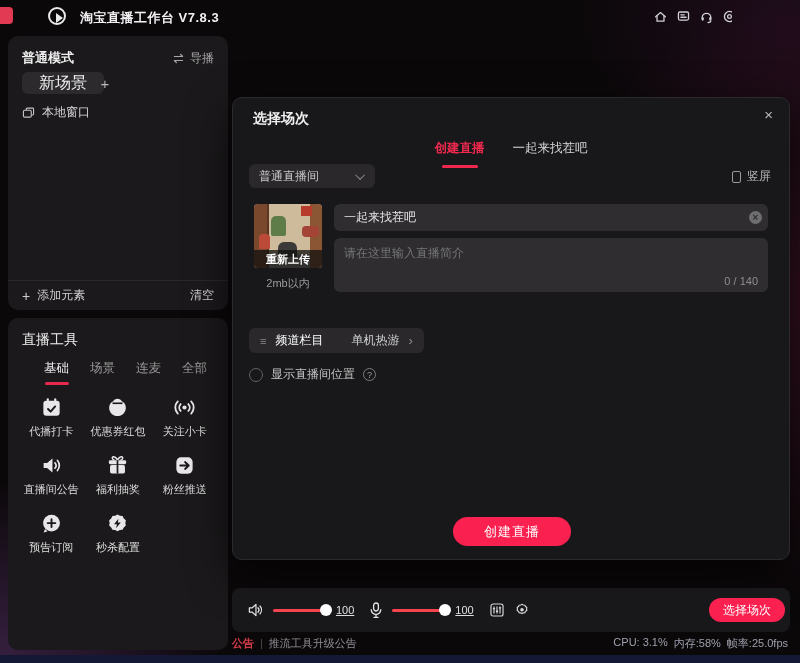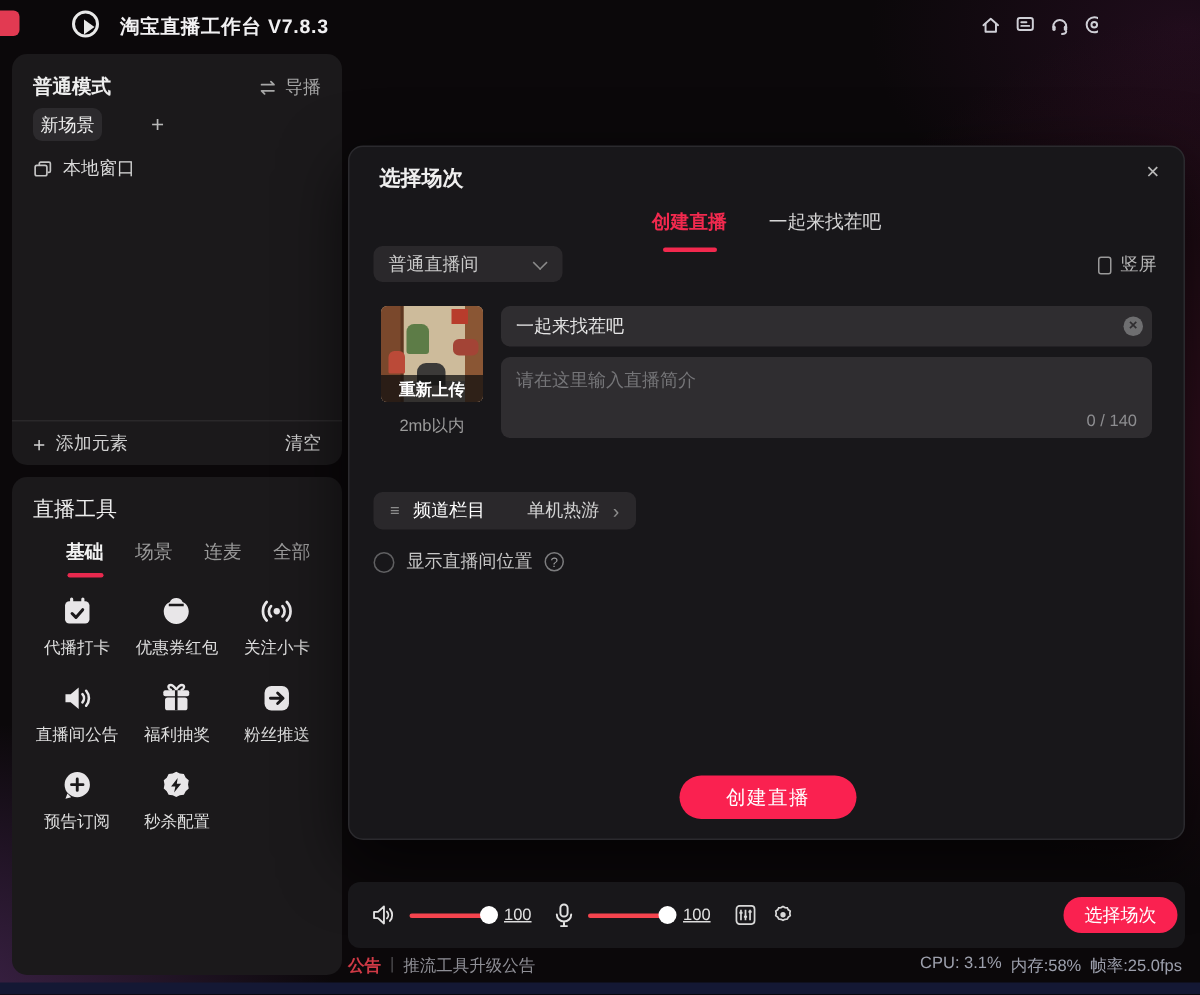--- a/index.html
+++ b/index.html
@@ -19,31 +19,31 @@
   .app-title{position:absolute;left:80px;top:9px;font-size:13px;font-weight:bold;color:#f1f0f2;letter-spacing:.5px;}
   .tb-icons{position:absolute;right:0;top:0;height:32px;display:flex;align-items:center;gap:8px;padding-right:0;}
   .tb-ic{width:15px;height:15px;display:block;}
   .tb-partial{width:10px;height:15px;overflow:hidden;}
   
   .panel{position:absolute;background:#1b191b;border-radius:10px;}
   .p-scene{left:8px;top:36px;width:220px;height:274px;}
   .p-scene .hdr{position:absolute;left:14px;right:14px;top:13px;display:flex;justify-content:space-between;align-items:center;}
   .p-scene .hdr .t{font-size:13px;font-weight:bold;color:#ededed;}
   .director{display:flex;align-items:center;gap:5px;color:#a7a7a7;font-size:12px;}
-  .scene-pill{position:absolute;left:14px;top:36px;height:22px;padding:0 5px;background:#2c2a2d;border-radius:6px;display:flex;align-items:center;font-size:12px;color:#ececec;}
+  .scene-pill{position:absolute;left:14px;top:36px;height:22px;padding:0 17px;background:#2c2a2d;border-radius:6px;display:flex;align-items:center;font-size:16px;color:#ececec;}
   .add-scene{position:absolute;left:86px;top:36px;width:22px;height:22px;display:flex;align-items:center;justify-content:center;color:#b9b9b9;font-size:15px;}
   .src-item{position:absolute;left:14px;top:68px;display:flex;align-items:center;gap:7px;font-size:12px;color:#d9d9d9;}
   .p-scene .foot{position:absolute;left:0;right:0;bottom:0;height:30px;border-top:1px solid #2a282a;display:flex;align-items:center;justify-content:space-between;padding:0 14px;font-size:12px;color:#cfcfcf;}
   .foot-add{display:flex;align-items:center;gap:7px;}
   .foot-add .plus{font-size:14px;color:#cfcfcf;}
   .p-tools{left:8px;top:318px;width:220px;height:332px;}
   .p-tools .t{position:absolute;left:14px;top:13px;font-size:14px;font-weight:normal;color:#ededed;}
   .tool-tabs{position:absolute;left:36px;top:42px;display:flex;gap:21px;}
   .ttab{font-size:12.5px;color:#9a9a9a;position:relative;padding-bottom:8px;}
-  .ttab.active{color:#f2f2f2;font-weight:bold;}
+  .ttab.active{color:#f2f2f2;font-weight:normal;}
   .ttab.active .ul{position:absolute;left:50%;transform:translateX(-50%);bottom:0;width:24px;height:3px;border-radius:2px;background:#e8294e;}
   .tools-grid{position:absolute;left:10px;top:70px;width:200px;display:grid;grid-template-columns:repeat(3,1fr);}
   .tool{height:58px;display:flex;flex-direction:column;align-items:center;justify-content:center;gap:5px;}
   .tool svg{width:23px;height:23px;}
   .tool .lbl{font-size:11px;color:#dedede;white-space:nowrap;}
   
   .modal{position:absolute;left:232px;top:97px;width:558px;height:463px;background:#18171a;border:1px solid #2b2a2e;border-radius:10px;box-shadow:0 14px 44px rgba(0,0,0,.65);}
   .m-title{position:absolute;left:20px;top:12px;font-size:14px;font-weight:bold;color:#efefef;}
   .m-close{position:absolute;right:16px;top:8px;font-size:15px;color:#b8b8b8;cursor:default;}
   .m-tabs{position:absolute;left:0;right:0;top:42px;display:flex;justify-content:center;gap:28px;}

